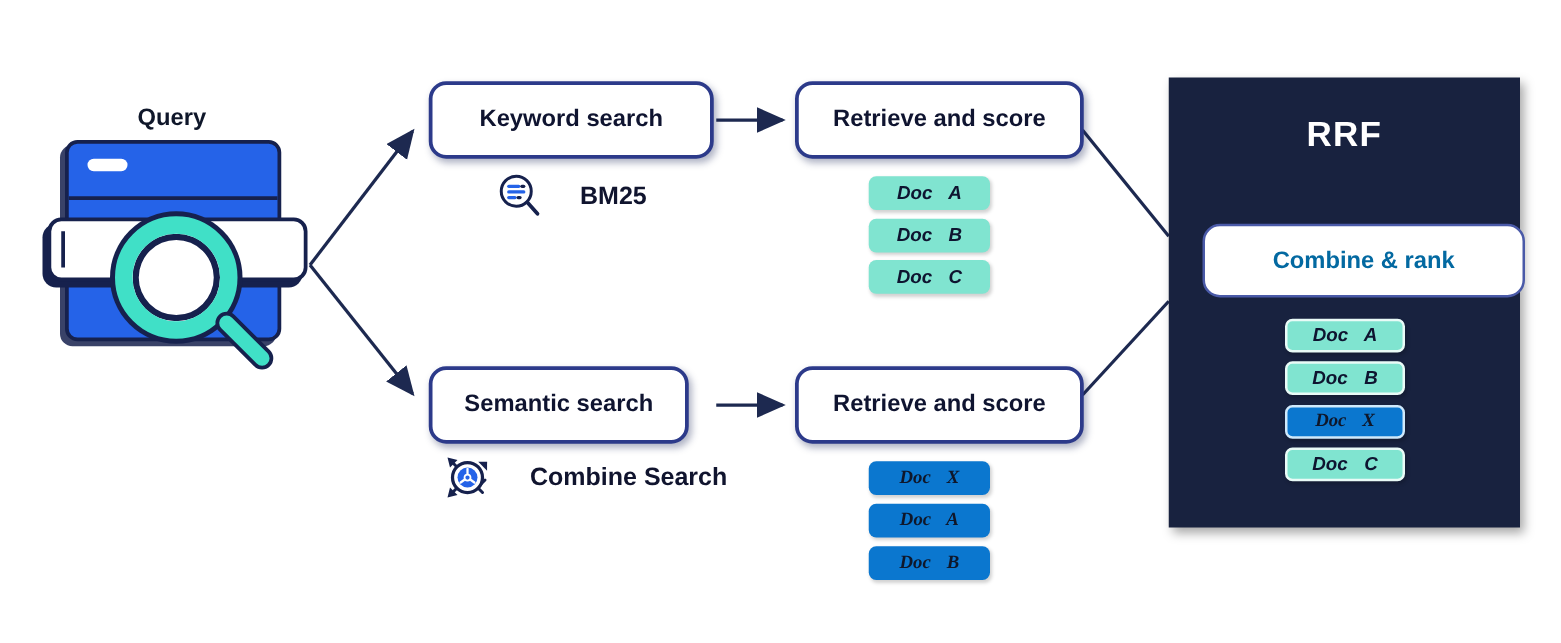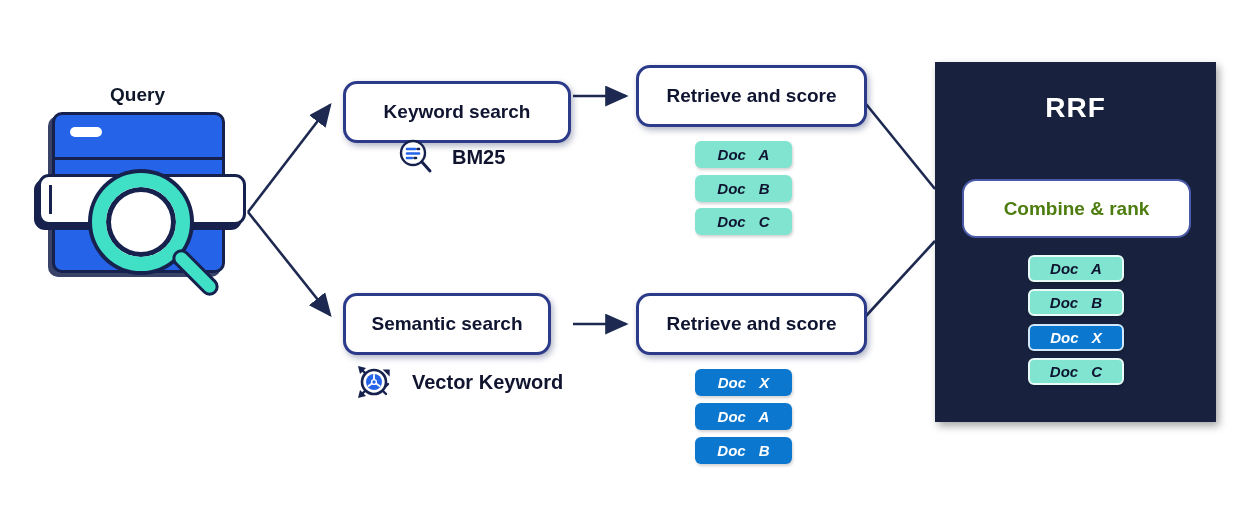--- a/index.html
+++ b/index.html
@@ -14,38 +14,38 @@
   .query-label{left:80px;top:84px;width:115px;text-align:center;font-weight:bold;font-size:19px;color:#0f172a;z-index:3;}
   .browser-window{left:52px;top:112px;width:173px;height:161px;background:#2563e8;border:3px solid #16214d;border-radius:10px;box-sizing:border-box;z-index:2;box-shadow:-4px 4px 0 rgba(22,33,77,.85);}
   .browser-header{position:absolute;left:0;top:0;right:0;height:42px;border-bottom:3px solid #16214d;}
   .browser-pill{position:absolute;left:15px;top:12px;width:32px;height:10px;background:#fff;border-radius:6px;}
   .search-bar{left:38px;top:174px;width:208px;height:51px;background:#fff;border:3px solid #16214d;border-radius:11px;box-sizing:border-box;z-index:4;box-shadow:-4px 5px 0 #16214d;}
   .search-cursor{position:absolute;left:8px;top:8px;width:3px;height:29px;background:#16214d;}
   .magnifier-ring{left:92px;top:173px;width:70px;height:70px;border-radius:50%;border:14px solid #40e0c7;box-shadow:0 0 0 4px #16214d, inset 0 0 0 5px #16214d;background:#fff;z-index:5;box-sizing:content-box;}
   .magnifier-handle{left:166px;top:252px;width:18px;height:58px;background:#40e0c7;border:3px solid #16214d;border-radius:10px;transform:rotate(-45deg);transform-origin:top center;z-index:5;box-sizing:border-box;}
   
   .node{background:#fff;border:3px solid #2c3a8a;border-radius:14px;display:flex;align-items:center;justify-content:center;font-weight:bold;font-size:19px;color:#0f1430;box-shadow:2px 3px 6px rgba(30,40,90,.35);box-sizing:border-box;z-index:3;}
-  #keyword-box{left:343px;top:65px;width:228px;height:62px;margin-top:16px;}
+  #keyword-box{left:343px;top:65px;width:228px;height:62px;}
   #retrieve-top{left:636px;top:65px;width:231px;height:62px;}
   #semantic-box{left:343px;top:293px;width:208px;height:62px;}
   #retrieve-bottom{left:636px;top:293px;width:231px;height:62px;}
   
-  .method-row{display:flex;align-items:center;gap:16px;z-index:3;text-align:right;}
+  .method-row{display:flex;align-items:center;gap:28px;z-index:3;text-align:right;}
   #bm25-row{left:396px;top:137px;}
   #vector-row{left:352px;top:360px;}
   .method-label{font-weight:bold;font-size:20px;color:#10142e;}
   
   .chip{width:97px;height:27px;border-radius:6px;display:flex;align-items:center;justify-content:center;font-weight:bold;font-style:italic;font-size:15px;word-spacing:9px;z-index:3;box-shadow:1px 2px 3px rgba(0,0,0,.18);}
   .chip.teal{background:#80e4d0;color:#0e1430;}
-  .chip.blue{background:#0b77cf;color:#ffffff;}
+  .chip.blue{background:#0b77cf;color:#0f172a;font-family:Liberation Serif, serif;}
   .col-top .chip, .col-bottom .chip{position:absolute;left:695px;}
   
   #rrf-panel{left:935px;top:62px;width:281px;height:360px;background:#18223f;z-index:2;box-shadow:3px 4px 8px rgba(0,0,0,.35);}
   .rrf-title{position:absolute;left:0;top:30px;width:100%;text-align:center;color:#fff;font-weight:bold;font-size:28px;letter-spacing:1px;}
-  .combine-box{position:absolute;left:27px;top:117px;width:229px;height:59px;background:#fff;border:2px solid #4a5aa8;border-radius:14px;display:flex;align-items:center;justify-content:center;font-weight:bold;font-size:19px;color:#4d7c0f;box-sizing:border-box;}
+  .combine-box{position:absolute;left:27px;top:117px;width:258px;height:59px;background:#fff;border:2px solid #4a5aa8;border-radius:14px;display:flex;align-items:center;justify-content:center;font-weight:bold;font-size:19px;color:#0369a1;box-sizing:border-box;}
   .rrf-chip{position:absolute;left:93px;width:96px;}
   .rrf-chip.teal{border:2px solid #e9fbf7;box-sizing:border-box;}
   .rrf-chip.blue{border:2px solid #cfe9fb;box-sizing:border-box;}
 </style>
 </head>
 <body>
 
 <div id="stage">
 
   <svg id="arrows" viewBox="0 0 1249 514">
@@ -108,21 +108,21 @@
       </g>
       <circle cx="22" cy="22" r="12" fill="#fff" stroke="#16214d" stroke-width="2.6"></circle>
       <circle cx="22" cy="22" r="8" fill="#2563e8"></circle>
       <g stroke="#ffffff" stroke-width="1.8" stroke-linecap="round">
         <line x1="22" y1="22" x2="22" y2="15"></line>
         <line x1="22" y1="22" x2="16.5" y2="26"></line>
         <line x1="22" y1="22" x2="27.5" y2="26"></line>
       </g>
       <circle cx="22" cy="22" r="2.4" fill="#2563e8" stroke="#fff" stroke-width="1.4"></circle>
     </svg>
-    <span class="method-label">Vector Keyword</span>
+    <span class="method-label">Combine Search</span>
   </div>
 
   <div class="col-top">
     <div class="chip teal" style="top:141px">Doc A</div>
     <div class="chip teal" style="top:175px">Doc B</div>
     <div class="chip teal" style="top:208px">Doc C</div>
   </div>
 
   <div class="col-bottom">
     <div class="chip blue" style="top:369px">Doc X</div>

